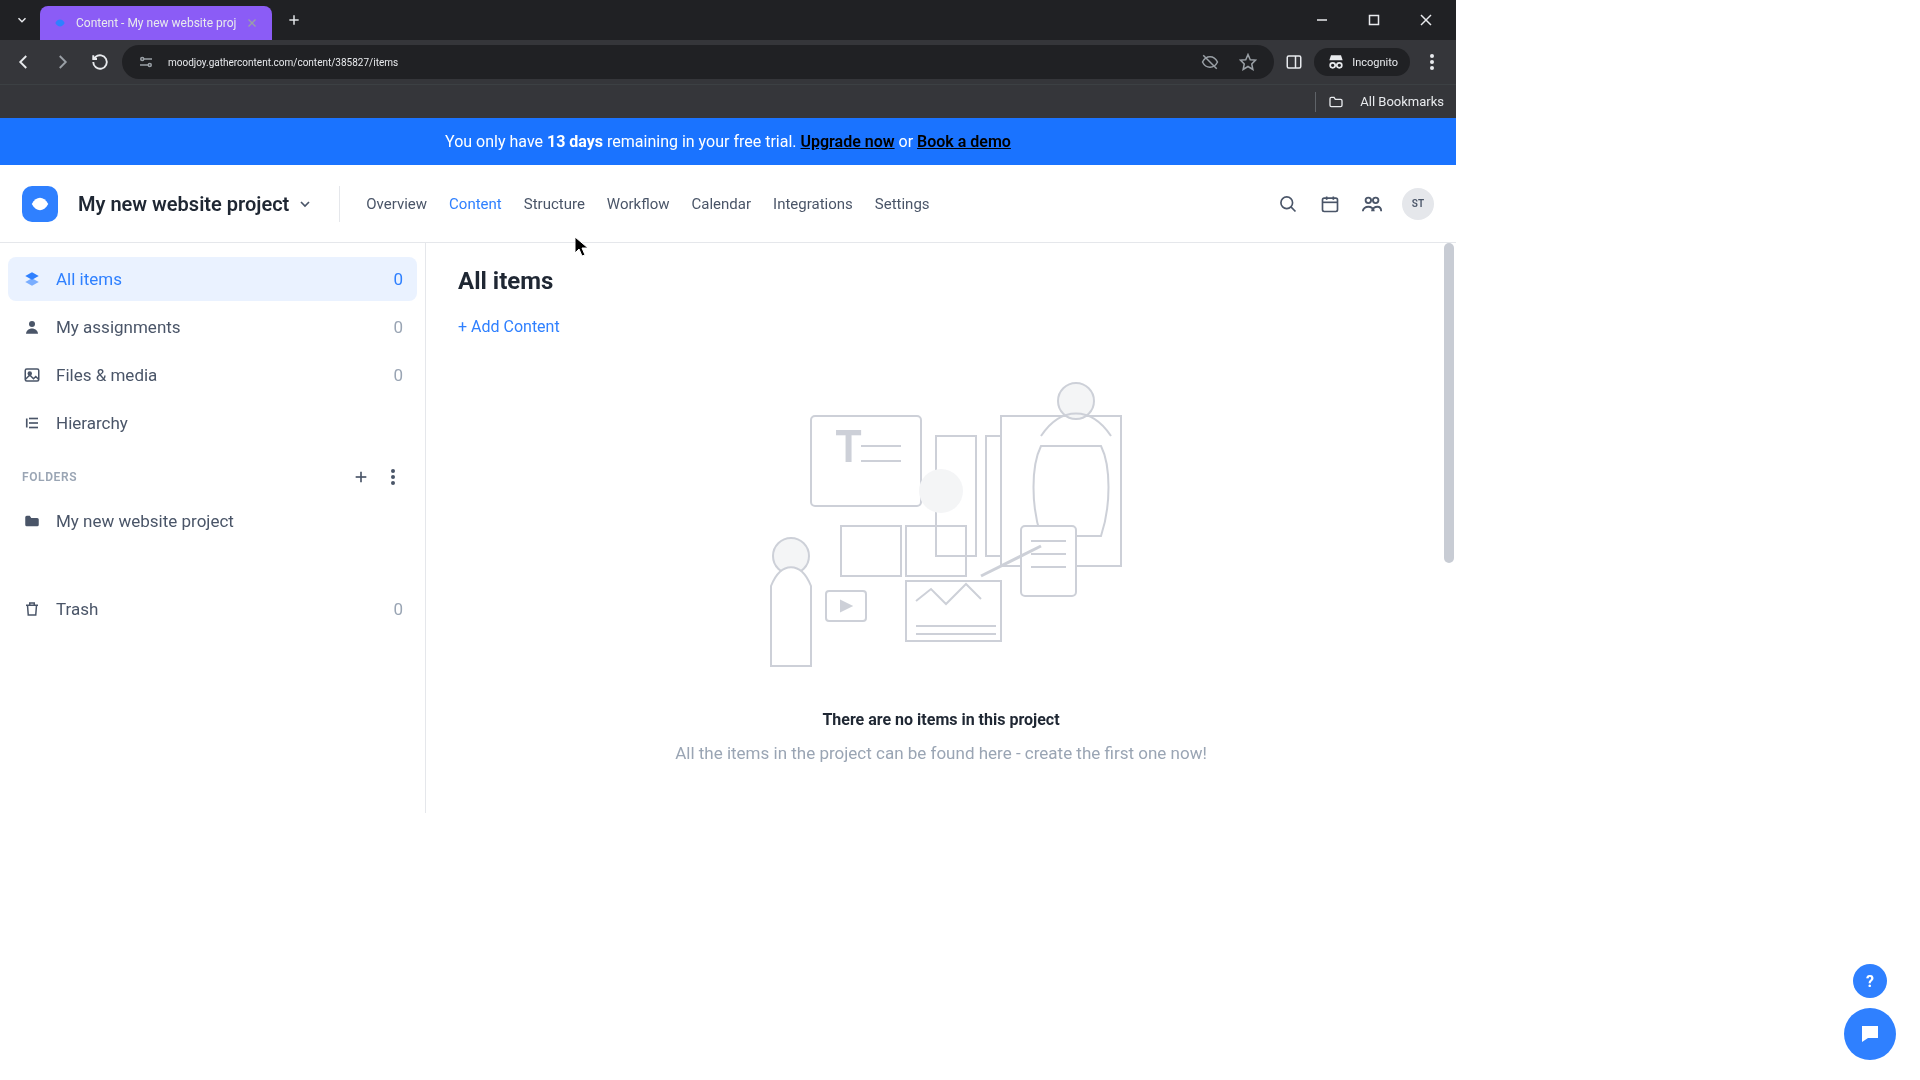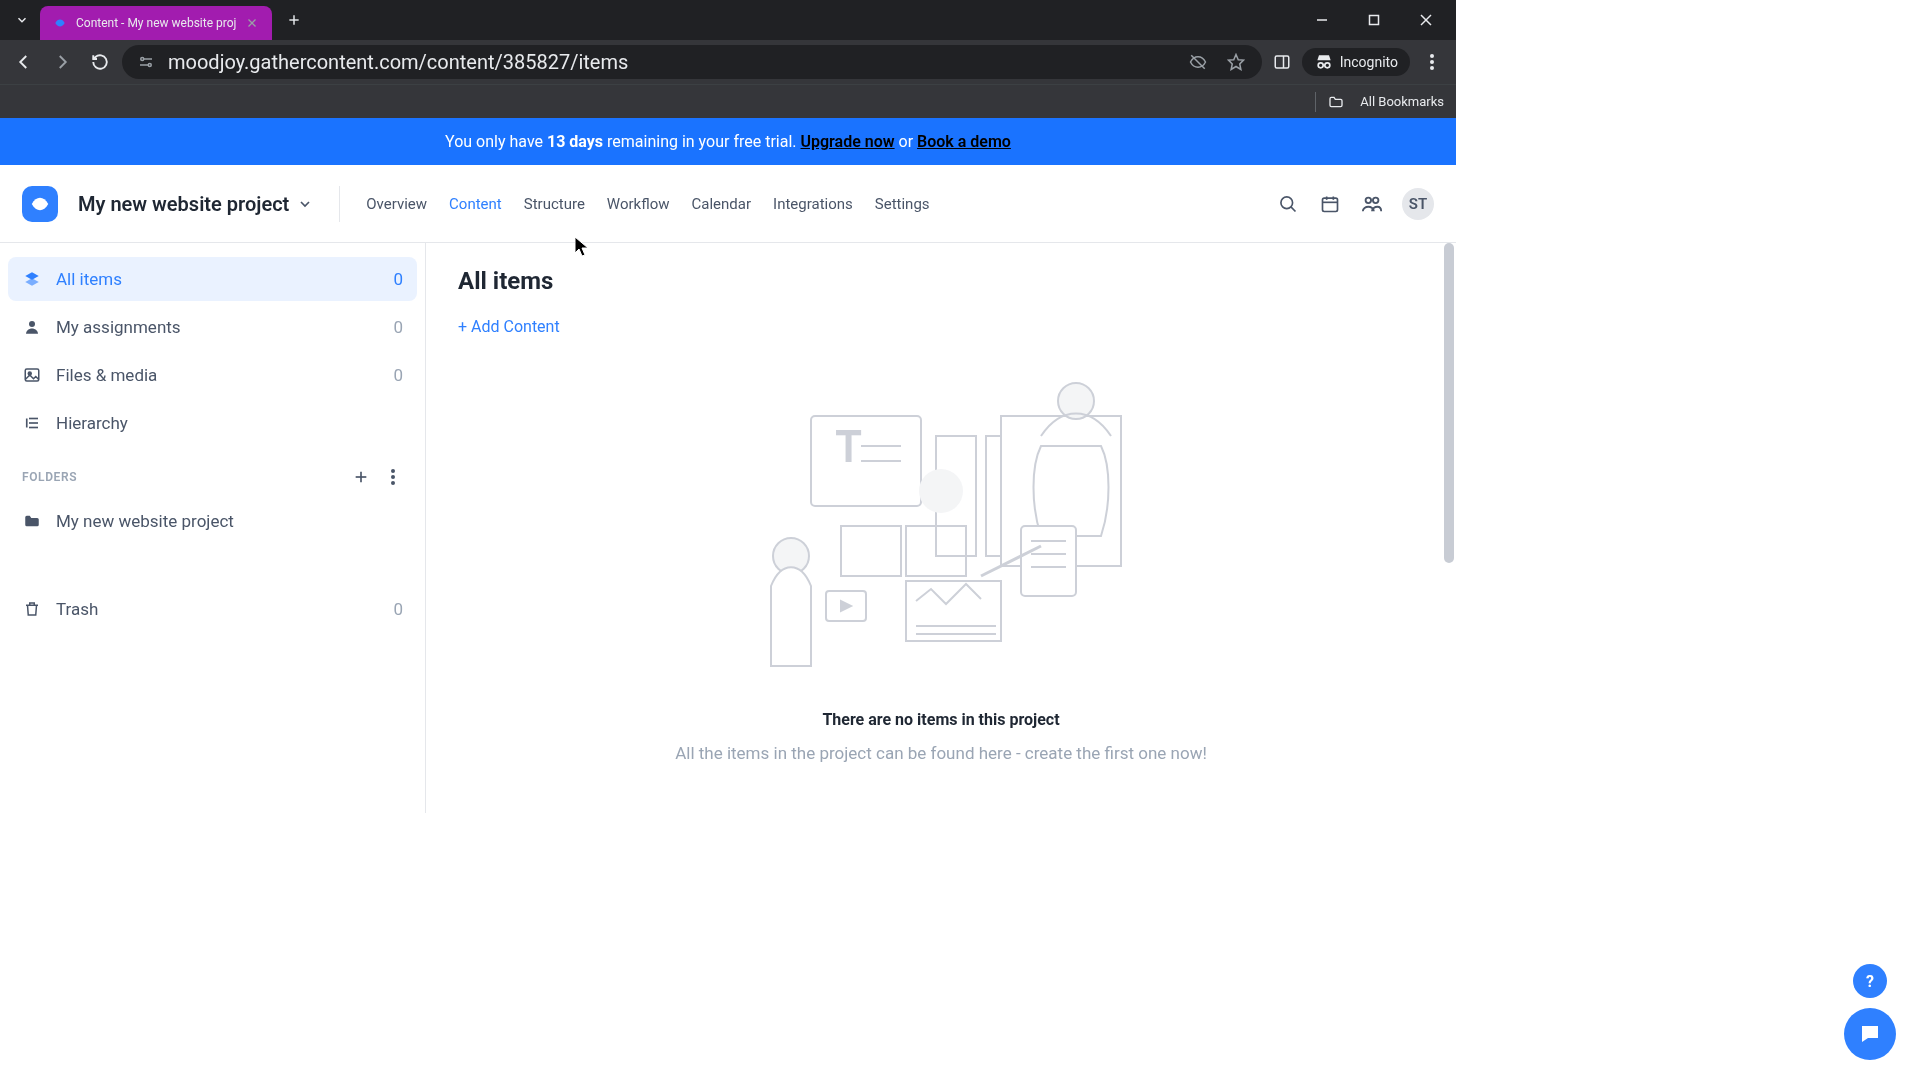--- a/index.html
+++ b/index.html
@@ -2,36 +2,36 @@
 <html><head>
 <meta charset="utf-8">
 <style>
 * { margin: 0; padding: 0; box-sizing: border-box; font-family: -apple-system, BlinkMacSystemFont, "Segoe UI", Roboto, sans-serif; }
 body { width: 1456px; height: 816px; overflow: hidden; background: #fff; }
 
 
 .browser-chrome { background: #202124; color: #e8eaed; }
 .tab-bar { display: flex; align-items: center; height: 40px; padding: 0 8px; gap: 4px; }
 .tabs-dropdown { width: 28px; height: 28px; border-radius: 6px; display: flex; align-items: center; justify-content: center; cursor: pointer; }
-.tab { display: flex; align-items: center; background: #a21caf; border-radius: 8px 8px 0 0; padding: 0 12px; height: 34px; gap: 8px; margin-top: 6px; min-width: 210px; }
+.tab { display: flex; align-items: center; background: #8b5cf6; border-radius: 8px 8px 0 0; padding: 0 12px; height: 34px; gap: 8px; margin-top: 6px; min-width: 210px; }
 .tab-favicon { width: 16px; height: 16px; display:flex; align-items:center; justify-content:center; }
 .tab-title { font-size: 12px; color: #e8eaed; white-space: nowrap; overflow: hidden; text-overflow: ellipsis; flex: 1; }
 .tab-close { width: 16px; height: 16px; display: flex; align-items: center; justify-content: center; cursor: pointer; color: #9aa0a6; }
 .new-tab { width: 28px; height: 28px; display: flex; align-items: center; justify-content: center; cursor: pointer; color: #e8eaed; margin-left: 4px; }
 .window-controls { margin-left: auto; display: flex; gap: 8px; }
 .win-ctrl { width: 44px; height: 32px; display: flex; align-items: center; justify-content: center; cursor: pointer; color: #e8eaed; }
 
 .addr-bar-row { display: flex; align-items: center; height: 44px; padding: 0 8px; gap: 6px; background: #35363a; }
 .nav-btn { width: 32px; height: 32px; display: flex; align-items: center; justify-content: center; border-radius: 50%; cursor: pointer; color: #9aa0a6; }
 .nav-btn.active { color: #e8eaed; }
 .addr-bar { flex: 1; background: #202124; border-radius: 20px; height: 34px; display: flex; align-items: center; padding: 0 12px; gap: 10px; }
 .site-info { width: 24px; height: 24px; display: flex; align-items: center; justify-content: center; color: #9aa0a6; }
-.url-text { color: #e8eaed; font-size: 20px; flex: 1; }
+.url-text { color: #e8eaed; font-size: 10px; flex: 1; }
 .addr-icon { width: 28px; height: 28px; display: flex; align-items: center; justify-content: center; color: #9aa0a6; cursor: pointer; }
-.incognito-pill { display: flex; align-items: center; gap: 6px; background: #202124; border-radius: 20px; padding: 4px 12px; color: #e8eaed; font-size: 14px; }
+.incognito-pill { display: flex; align-items: center; gap: 6px; background: #202124; border-radius: 20px; padding: 4px 12px; color: #e8eaed; font-size: 11px; }
 .incognito-icon { width: 20px; height: 20px; }
 .menu-dots { width: 32px; height: 32px; display: flex; align-items: center; justify-content: center; cursor: pointer; color: #e8eaed; }
 
 .bookmarks-bar { display: flex; align-items: center; justify-content: flex-end; height: 34px; padding: 0 12px; background: #35363a; border-top: 1px solid #3c4043; }
 .bm-divider { width: 1px; height: 20px; background: #5f6368; margin-right: 12px; }
 .bm-item { display: flex; align-items: center; gap: 16px; font-size: 13px; color: #e8eaed; cursor: pointer; }
 
 
 .trial-banner { background: #1a73ff; color: #fff; text-align: center; padding: 14px 0; font-size: 16px; }
 .trial-banner .bold { font-weight: 700; }
@@ -39,21 +39,21 @@
 
 .app-header { display: flex; align-items: center; height: 78px; padding: 0 22px; border-bottom: 1px solid #e5e7eb; gap: 20px; }
 .logo { width: 36px; height: 36px; background: #2f80ff; border-radius: 10px; display: flex; align-items: center; justify-content: center; }
 .project-title { display: flex; align-items: center; gap: 8px; font-size: 20px; font-weight: 600; color: #1f2733; cursor: pointer; }
 .header-sep { width: 1px; height: 36px; background: #e5e7eb; margin: 0 6px; }
 .nav-tabs { display: flex; gap: 22px; }
 .nav-tab { font-size: 15px; color: #4a5568; cursor: pointer; }
 .nav-tab.active { color: #2f80ff; }
 .header-right { margin-left: auto; display: flex; align-items: center; gap: 18px; }
 .hdr-icon { width: 24px; height: 24px; display: flex; align-items: center; justify-content: center; color: #4a5568; cursor: pointer; }
-.avatar { width: 32px; height: 32px; border-radius: 50%; background: #e5e7eb; display: flex; align-items: center; justify-content: center; font-size: 15px; font-weight: 600; color: #4a5568; cursor: pointer; }
+.avatar { width: 32px; height: 32px; border-radius: 50%; background: #e5e7eb; display: flex; align-items: center; justify-content: center; font-size: 10px; font-weight: 600; color: #4a5568; cursor: pointer; }
 
 .app-body { display: flex; height: calc(100% - 40px - 44px - 34px - 50px - 78px); }
 .sidebar { width: 426px; border-right: 1px solid #e5e7eb; padding: 14px 8px; display: flex; flex-direction: column; gap: 4px; }
 .sb-item { display: flex; align-items: center; padding: 12px 14px; border-radius: 8px; cursor: pointer; color: #4a5568; font-size: 17px; gap: 14px; }
 .sb-item.active { background: #eaf2ff; color: #2f80ff; }
 .sb-item .sb-icon { width: 20px; height: 20px; display: flex; align-items: center; justify-content: center; }
 .sb-item .count { margin-left: auto; color: #9aa5b4; }
 .sb-item.active .count { color: #2f80ff; }
 .sb-section { display: flex; align-items: center; padding: 18px 14px 8px; color: #9aa5b4; font-size: 12px; letter-spacing: 0.6px; font-weight: 600; gap: 20px; }
 .sb-section .sec-actions { margin-left: auto; display: flex; gap: 12px; color: #4a5568; }

